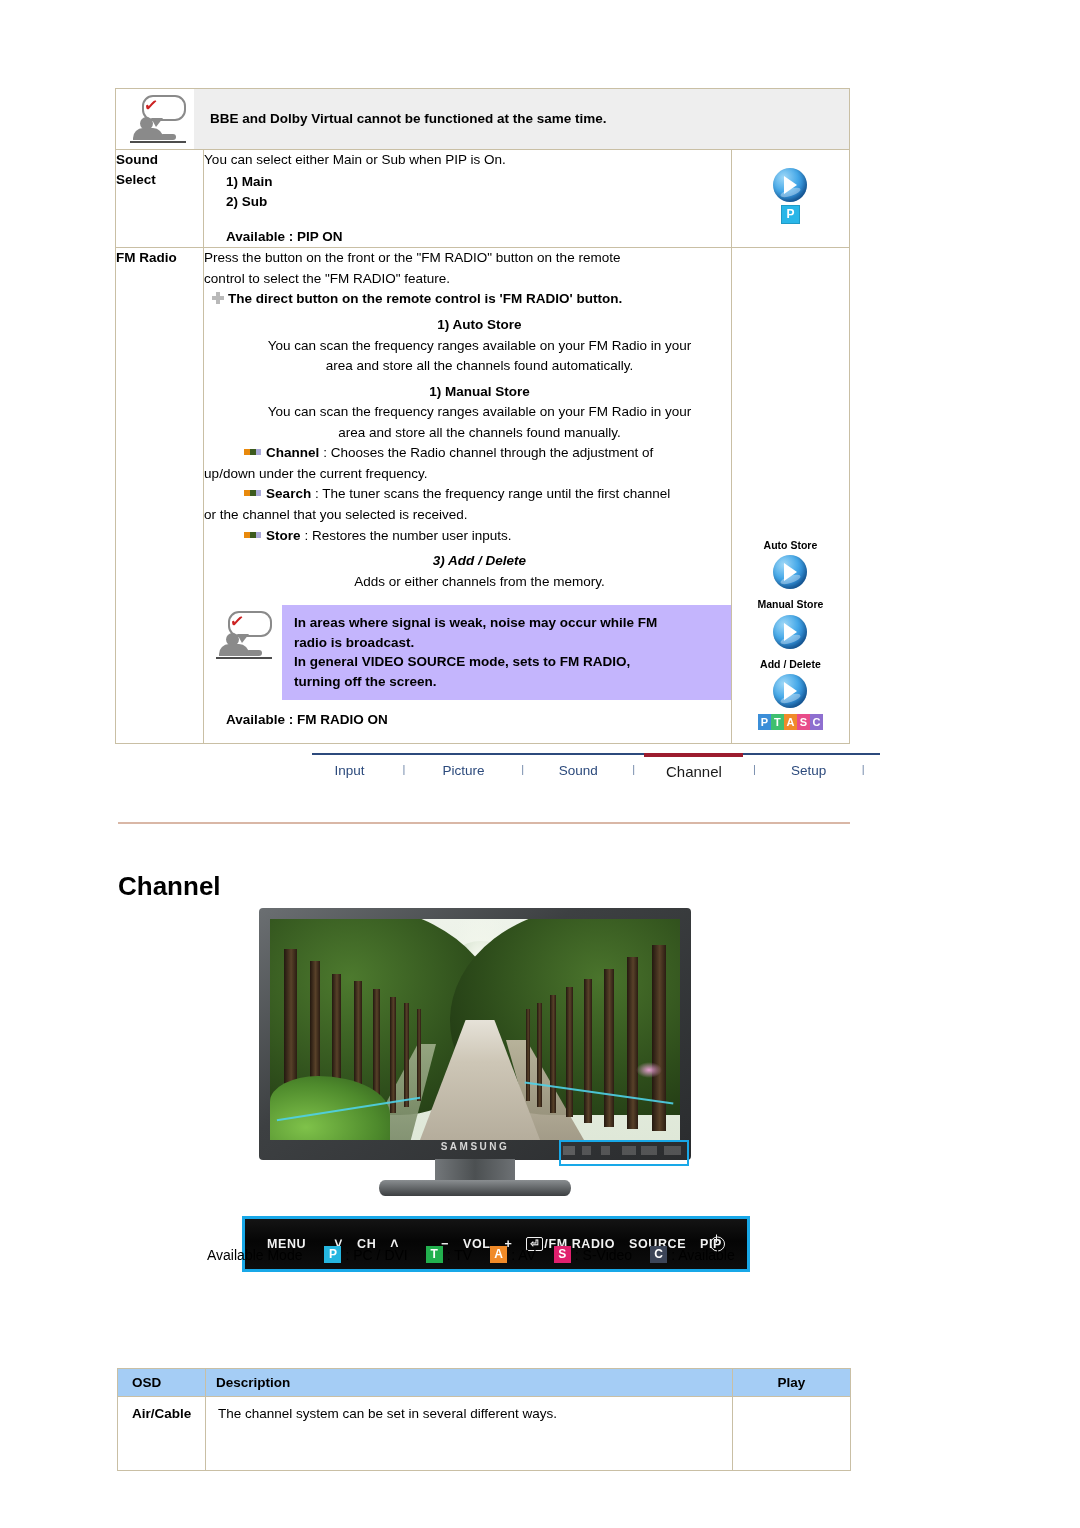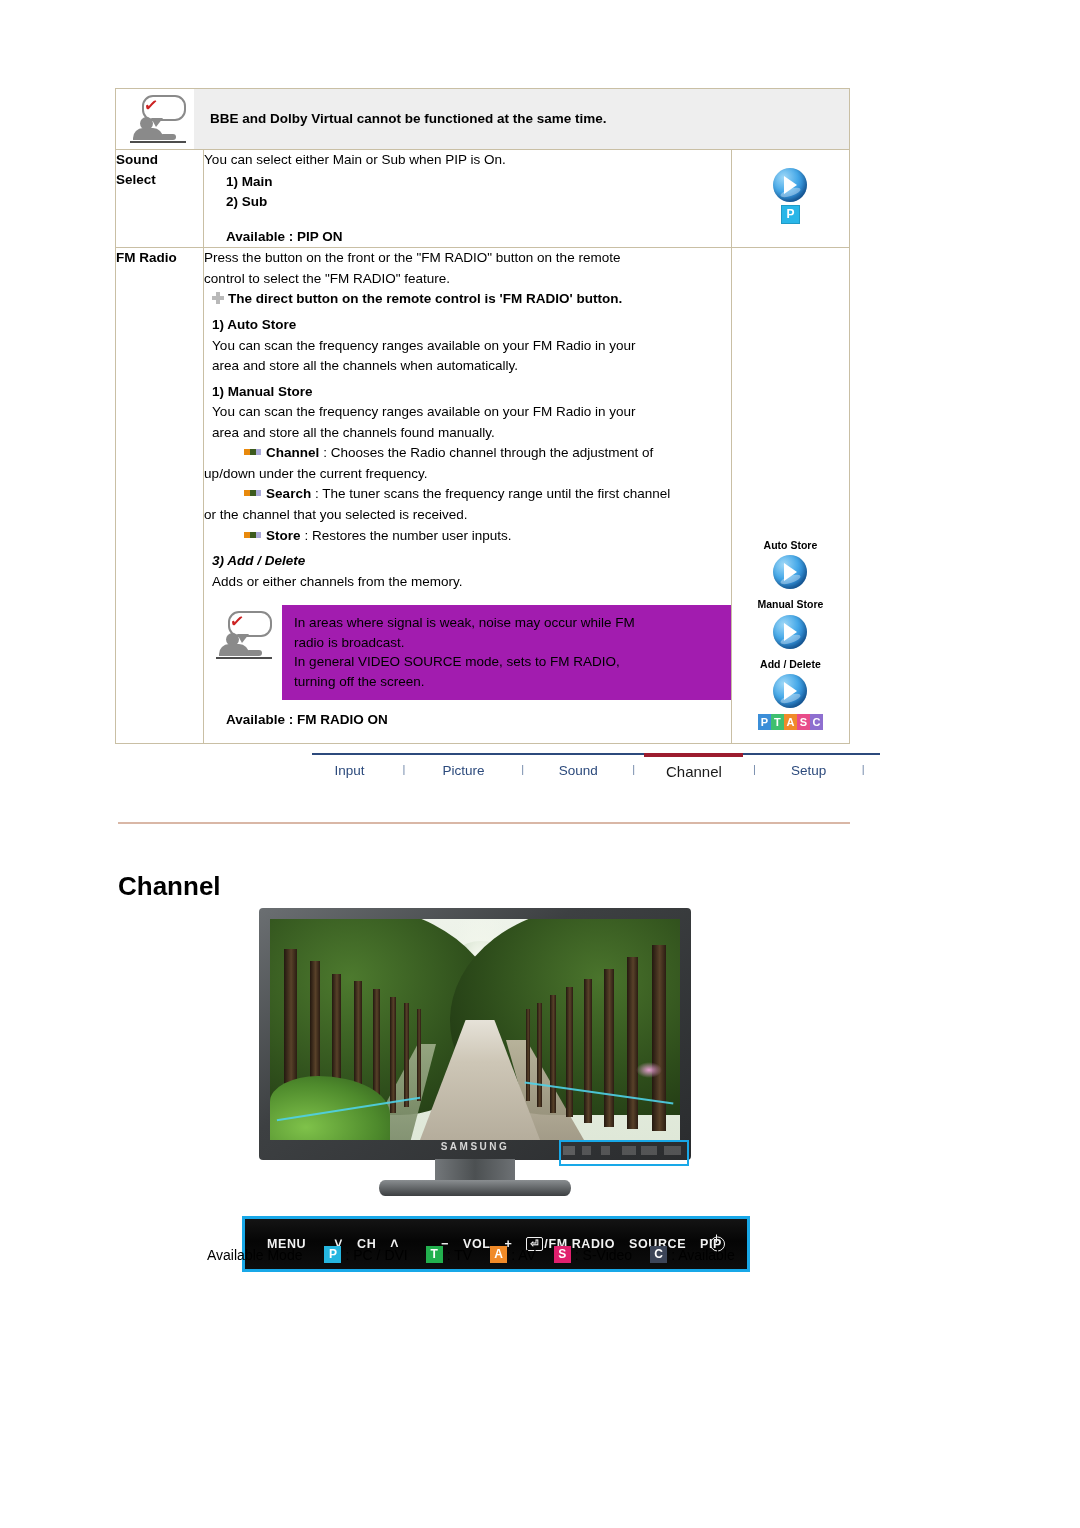--- a/index.html
+++ b/index.html
@@ -71,21 +71,21 @@
   }
 
   .cell-label{
     font-weight:bold;font-size:13.5px;padding:10px 6px 6px 14px;text-align:left;
   }
   .cell-body{padding:10px 10px 10px 12px;}
   .cell-play{padding:4px;text-align:center;}
 
   .p0{margin:0 0 2px 0;}
   .ind1{margin:0 0 1px 22px;font-weight:bold;}
-  .ind2{margin:0 0 1px 8px;}
+  .ind2{margin:0 0 1px 24px;text-align:center;}
   .ind3{margin:0 0 1px 40px;}
   .flush{margin:0 0 1px 0;}
   .bold{font-weight:bold;}
   .gap{height:14px;}
 
   .plusbullet{
     display:inline-block;width:12px;height:12px;position:relative;
     vertical-align:-1px;margin-right:4px;
   }
   .plusbullet:before,.plusbullet:after{
@@ -98,21 +98,21 @@
     display:inline-block;width:17px;height:6px;vertical-align:2px;margin-right:5px;
     background:linear-gradient(to right,#e8890c 0 38%,#3c5a1e 38% 68%,#a9a9d8 68% 100%);
   }
 
   
   .inner-note{
     display:flex;align-items:flex-start;margin:14px 0 4px 0;
   }
   .inner-note .note-icon{margin:6px 10px 4px 12px;}
   .inner-note .txt{
-    background:#a21caf;padding:8px 12px;flex:1 1 auto;font-size:13.5px;line-height:1.45;
+    background:#c4b5fd;padding:8px 12px;flex:1 1 auto;font-size:13.5px;line-height:1.45;font-weight:bold;
   }
 
   
   .sphere{
     width:34px;height:34px;border-radius:50%;margin:0 auto;position:relative;
     background:radial-gradient(circle at 32% 28%, #9fd8f7 0%, #45a8e8 42%, #1b6fc0 78%, #14508f 100%);
     box-shadow:inset -2px -3px 5px rgba(0,0,0,.28);
   }
   .sphere:before{
     content:"";position:absolute;left:11px;top:8px;
@@ -364,21 +364,21 @@
       <td class="cell-label">FM Radio</td>
       <td class="cell-body">
         <p class="flush">Press the button on the front or the "FM RADIO" button on the remote</p>
         <p class="flush">control to select the "FM RADIO" feature.</p>
         <p class="flush" style="margin-left:8px;">
           <span class="plusbullet"></span><span class="bold">The direct button on the remote control is 'FM RADIO' button.</span>
         </p>
 
         <p class="ind2 bold" style="margin-top:6px;">1) Auto Store</p>
         <p class="ind2">You can scan the frequency ranges available on your FM Radio in your</p>
-        <p class="ind2">area and store all the channels when automatically.</p>
+        <p class="ind2">area and store all the channels found automatically.</p>
 
         <p class="ind2 bold" style="margin-top:6px;">1) Manual Store</p>
         <p class="ind2">You can scan the frequency ranges available on your FM Radio in your</p>
         <p class="ind2">area and store all the channels found manually.</p>
 
         <p class="ind3">
           <span class="barbullet"></span><span class="bold">Channel</span><span> : Chooses the Radio channel through the adjustment of</span>
         </p>
         <p class="flush">up/down under the current frequency.</p>
 
@@ -546,14 +546,35 @@
     <span class="modeitem">
       <span class="modebadge m-s">S</span>
       <span>: S-Video</span>
     </span>
     <span class="modeitem">
       <span class="modebadge m-c">C</span>
       <span>: Available</span>
     </span>
   </div>
 
+  <table class="tbl osd-table">
+    <colgroup>
+        <col class="col-osd">
+        <col class="col-desc">
+        <col class="col-play">
+      </colgroup>
+    <thead>
+      <tr>
+        <td class="th-osd">OSD</td>
+        <td class="th-desc">Description</td>
+        <td class="th-play">Play</td>
+      </tr>
+    </thead>
+    <tbody>
+      <tr>
+        <td class="td-osd">Air/Cable</td>
+        <td class="td-desc">The channel system can be set in several different ways.</td>
+        <td></td>
+      </tr>
+    </tbody>
+  </table>
 
 </div>
 
 </body></html>

